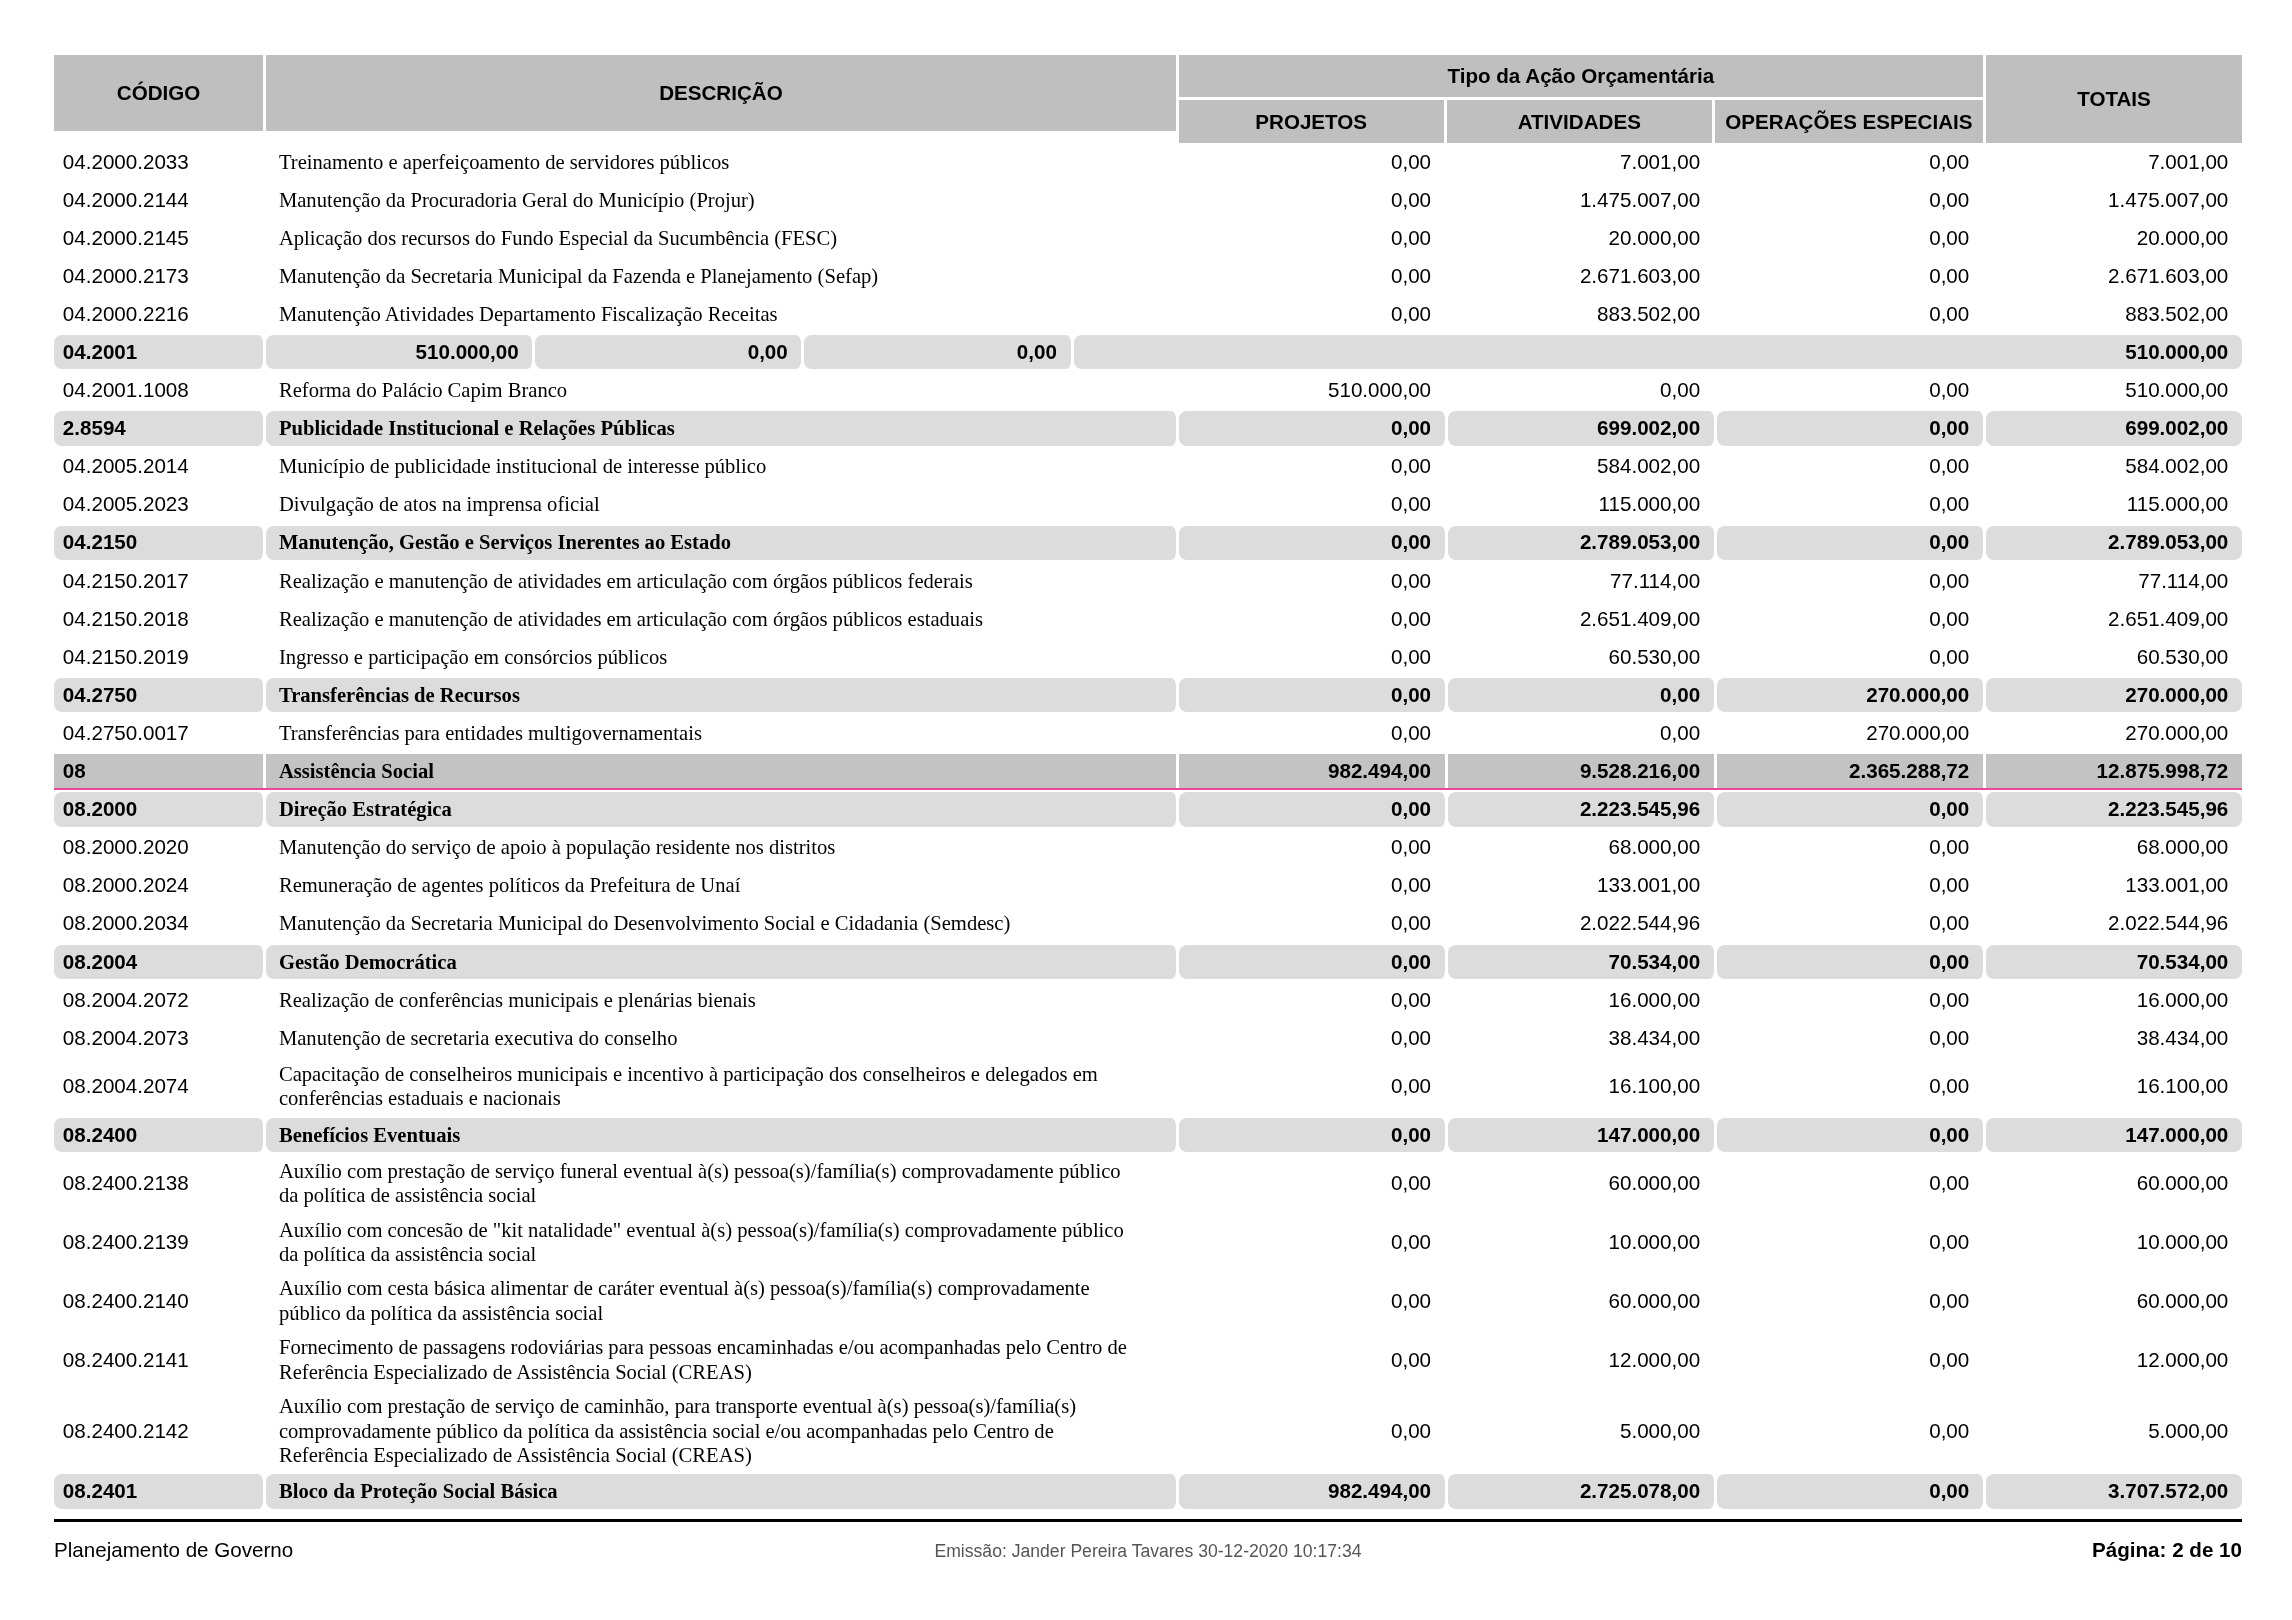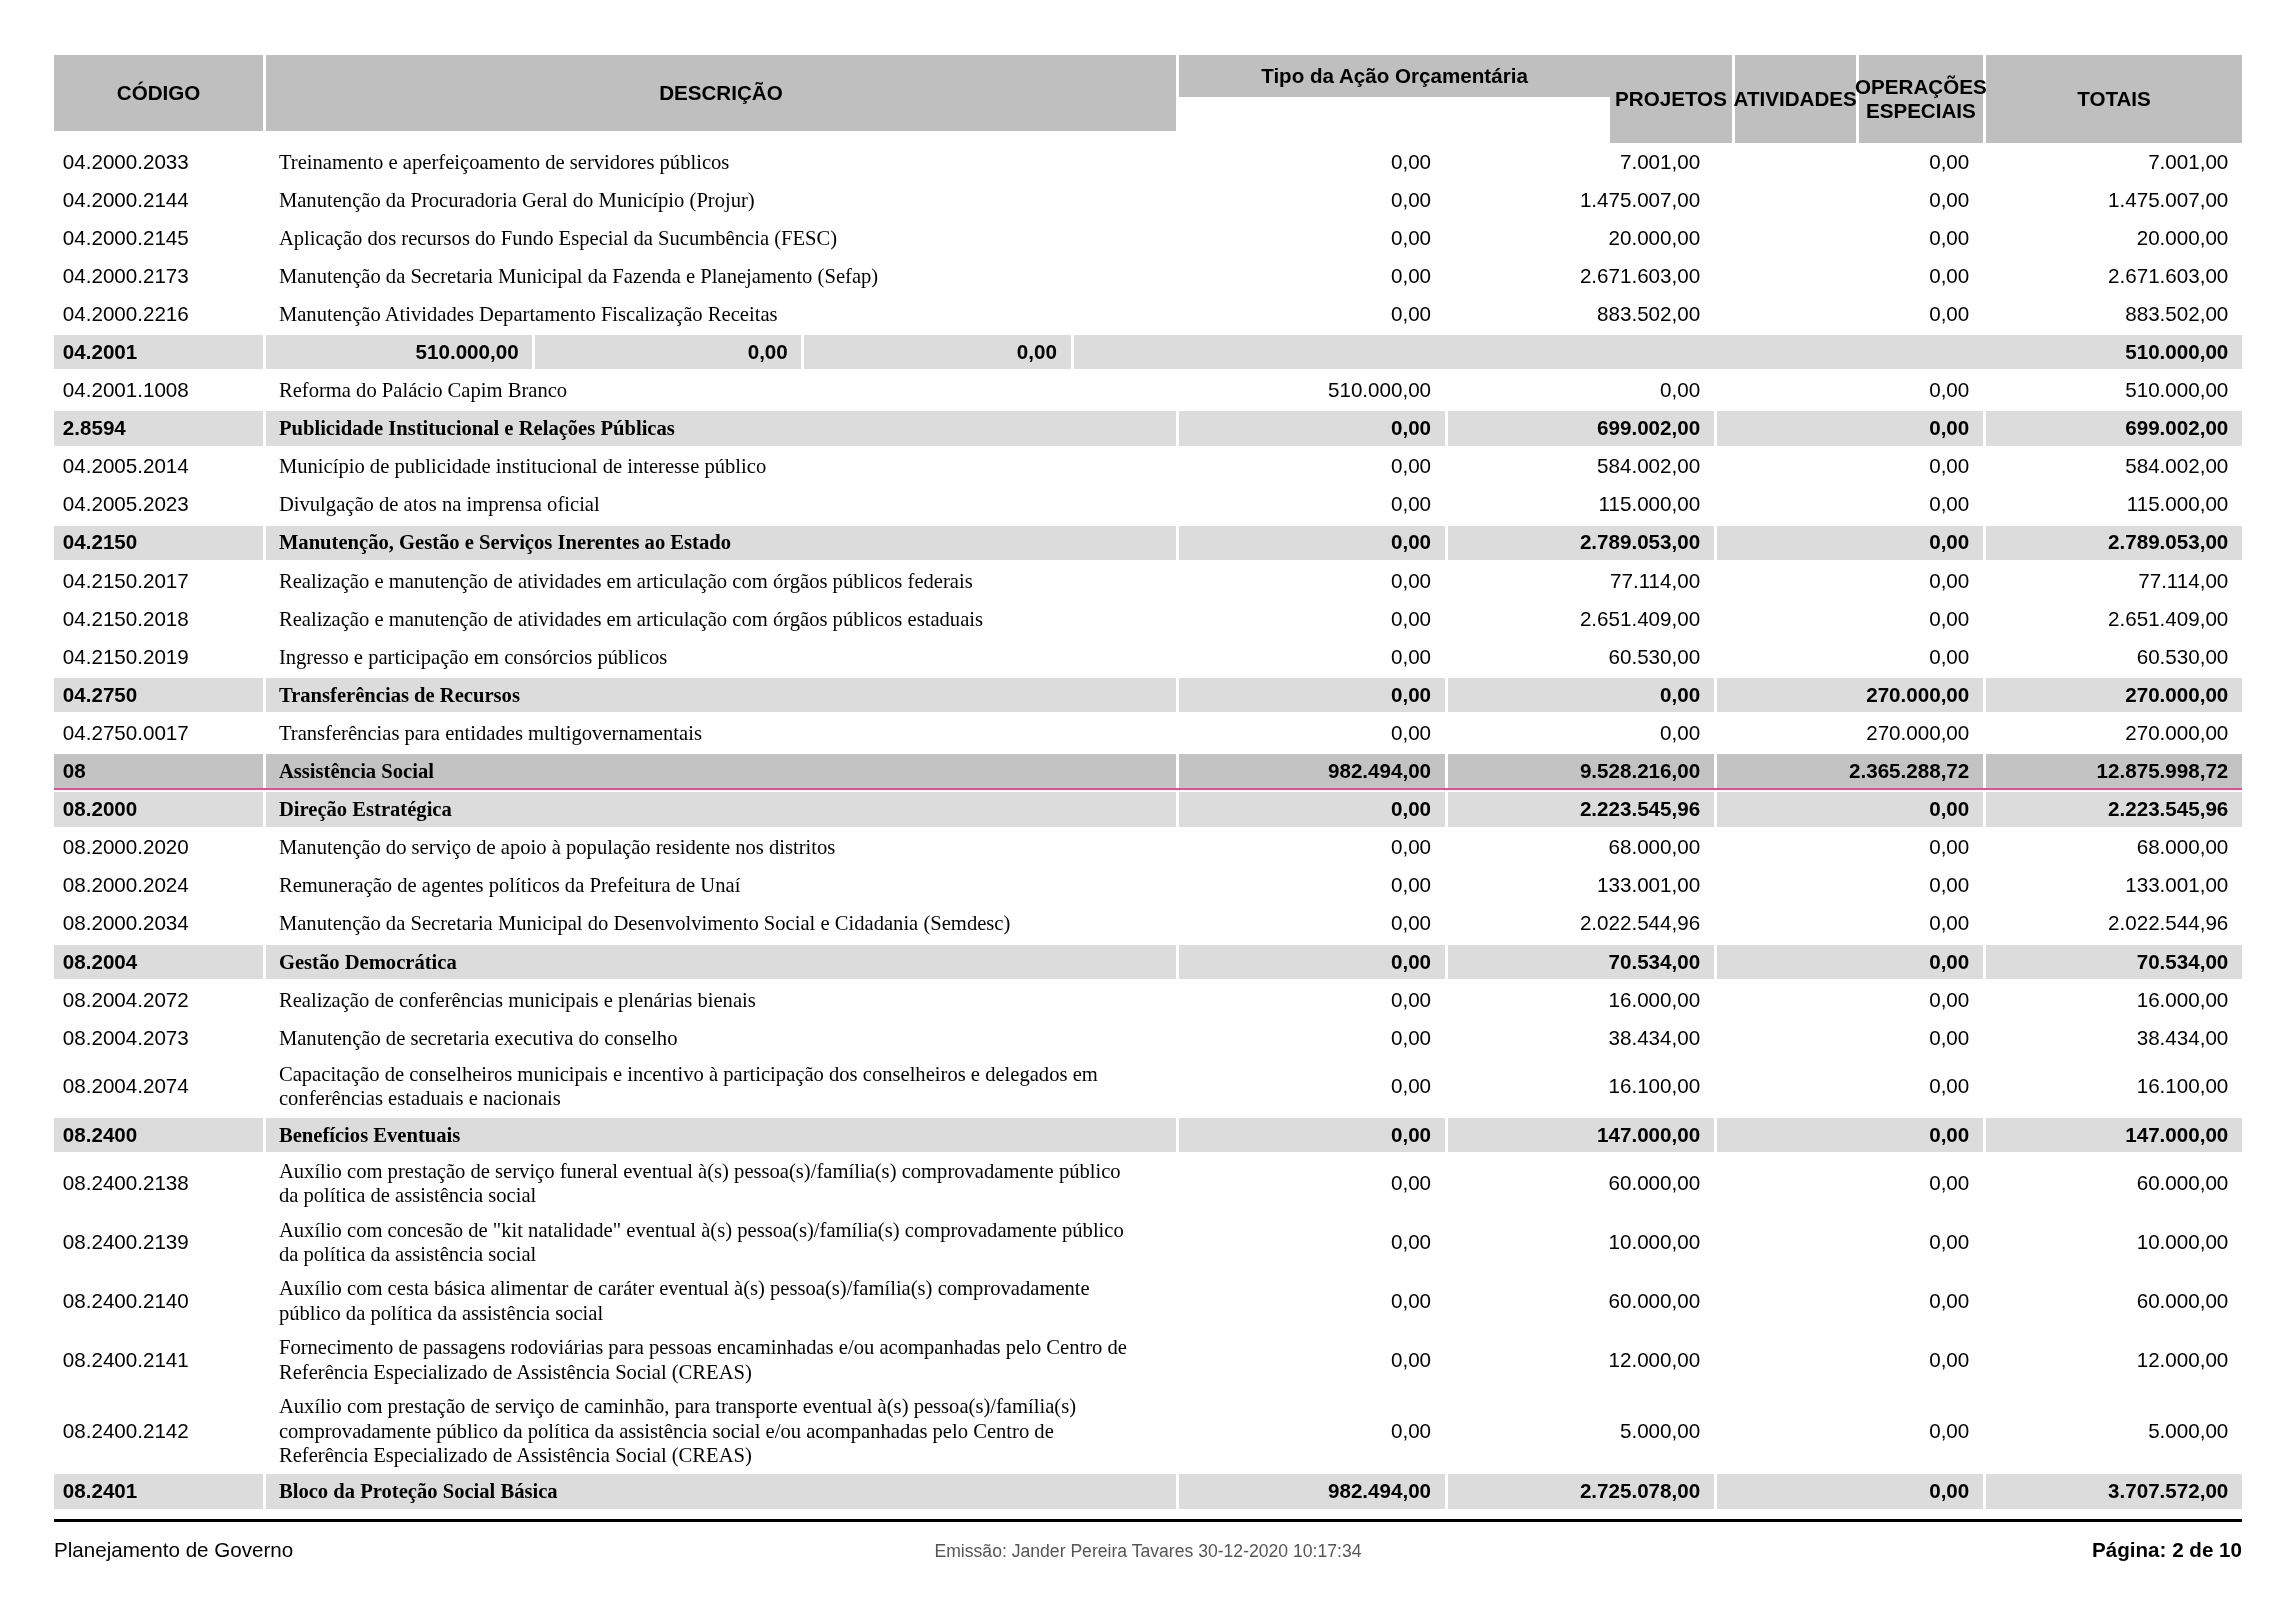--- a/index.html
+++ b/index.html
@@ -18,21 +18,21 @@
     background:var(--header-bg,#bfbfbf);
     font-weight:bold; font-size:20.6px;
     display:flex; align-items:center; justify-content:center;
     text-align:center;
   }
   .col-codigo { width:9.7%; }
   .col-desc   { width:41.7%; }
   .col-num    { width:12.3%; }
   .col-totais { flex:1; }
   .thead .col-codigo, .thead .col-desc { height:76px; border-right:3.9px solid #fff; }
-  .hgroup { width:36.9%; display:flex; flex-direction:row; border-right:3.9px solid #fff; }
+  .hgroup { width:36.9%; display:flex; flex-direction:column; border-right:3.9px solid #fff; }
   .hg-title { height:45px; border-bottom:3.9px solid #fff; width:100%; }
   .hsub { display:flex; flex:1; }
   .hsub .hc { width:33.333%; height:100%; }
   .hsub .hc:not(.last) { border-right:3.9px solid #fff; }
   .thead .col-totais { height:88px; }
 
   .tbody { width:100%; }
   .row { display:flex; min-height:38px; align-items:stretch; }
   .bc {
     font-size:20.6px; line-height:24.5px;
@@ -40,21 +40,21 @@
     padding-top:4.9px; padding-bottom:4.9px;
     border-right:3.9px solid #fff;
   }
   .bc.last { border-right:none; }
   .bc.num { justify-content:flex-end; text-align:right; padding-right:13.7px; }
   .row .col-codigo { padding-left:8.8px;text-align:right; }
   .row .col-desc { padding-left:12.7px; padding-right:19.6px; }
   .desc-text { display:inline-block; max-width:863px;font-family:Liberation Serif, serif; }
 
   .row.section { border-top:2px solid #fff; border-bottom:2px solid #fff; }
-  .row.section .bc { background:var(--section-bg,#dcdcdc); font-weight:bold; }
+  .row.section .bc { background:var(--section-bg,#dcdcdc); font-weight:bold;border-radius:8px; }
   .row.section-top { border-top:2px solid #fff; border-bottom:2px solid #ec4899; }
   .row.section-top .bc { background:var(--section-top-bg,#c3c3c3); font-weight:bold; }
 
   
   .footer-rule { height:3.9px; background:#000; margin-top:7.8px; }
   .footer {
     margin-top:15.7px;
     display:grid; grid-template-columns:1fr auto 1fr; align-items:baseline;
   }
   .f-left  { justify-self:start; font-weight:normal; font-size:20.6px; }

